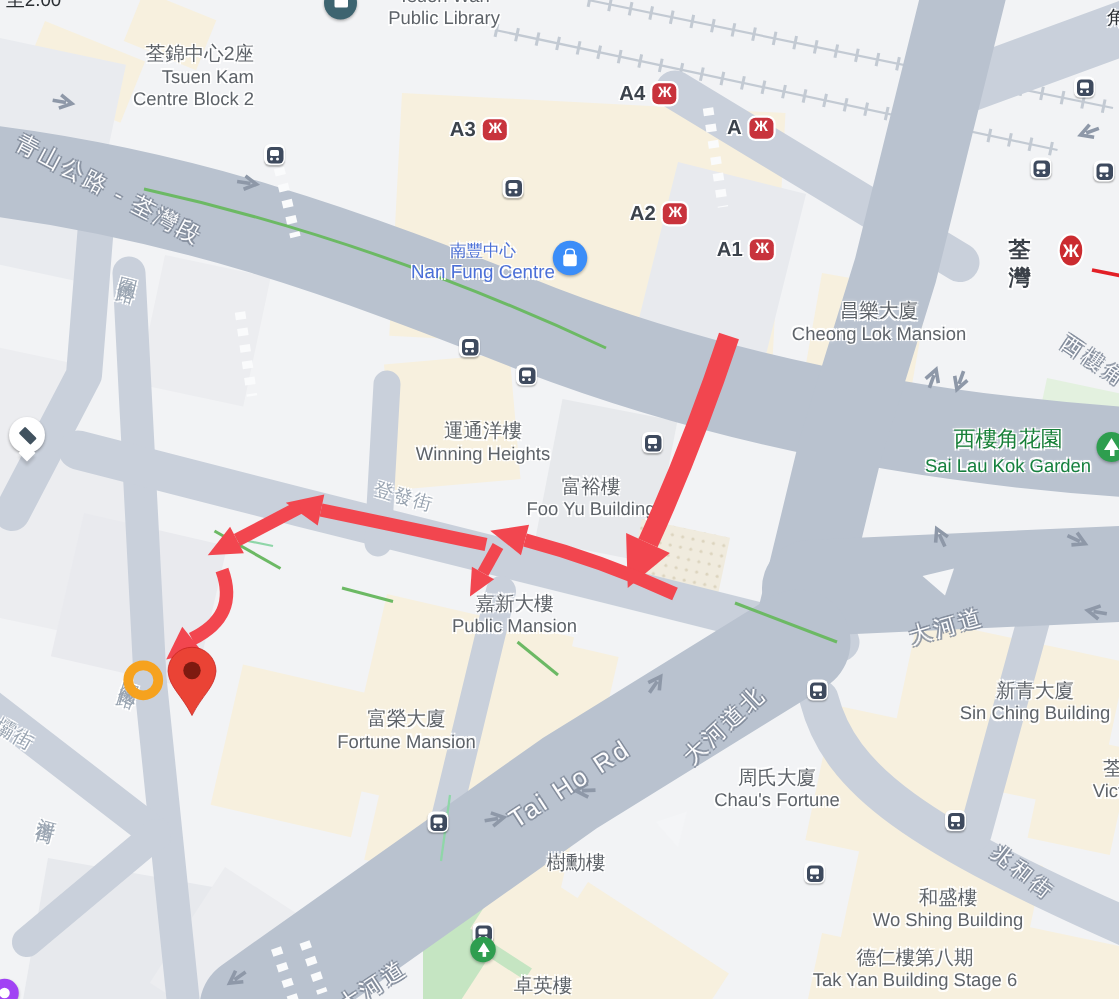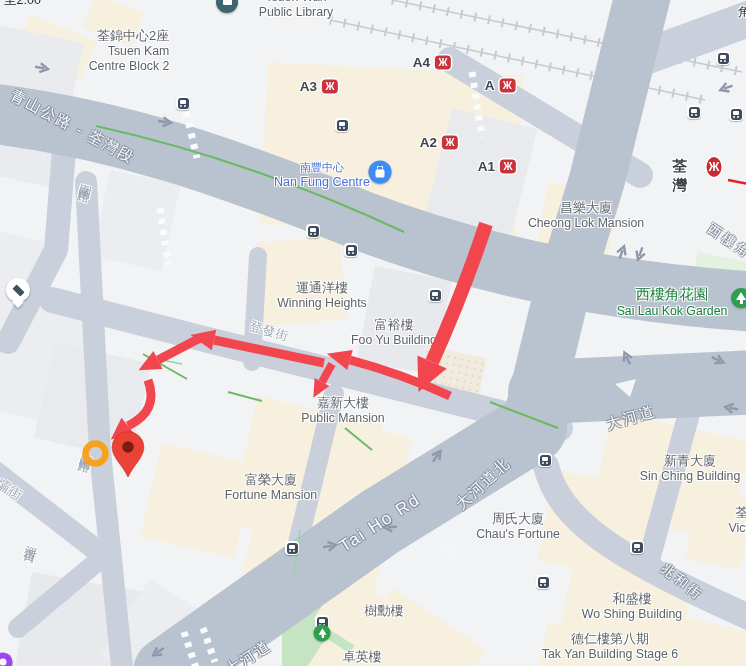--- a/index.html
+++ b/index.html
@@ -226,21 +226,21 @@
     <div class="en">Chau's Fortune</div>
   </div>
   <div class="bl" style="left:632px;top:606px;">
     <div class="zh">和盛樓</div>
     <div class="en">Wo Shing Building</div>
   </div>
   <div class="bl" style="left:610px;top:646px;">
     <div class="zh">德仁樓第八期</div>
     <div class="en">Tak Yan Building Stage 6</div>
   </div>
-  <div class="bl" style="left:384px;top:611px;">
+  <div class="bl" style="left:384px;top:575px;">
     <div class="zh">樹勳樓</div>
   </div>
   <div class="bl" style="left:362px;top:657px;">
     <div class="zh">卓英樓</div>
   </div>
   <div class="bl green" style="left:672px;top:302px;">
     <div class="zh">西樓角花園</div>
     <div class="en">Sai Lau Kok Garden</div>
   </div>
 

